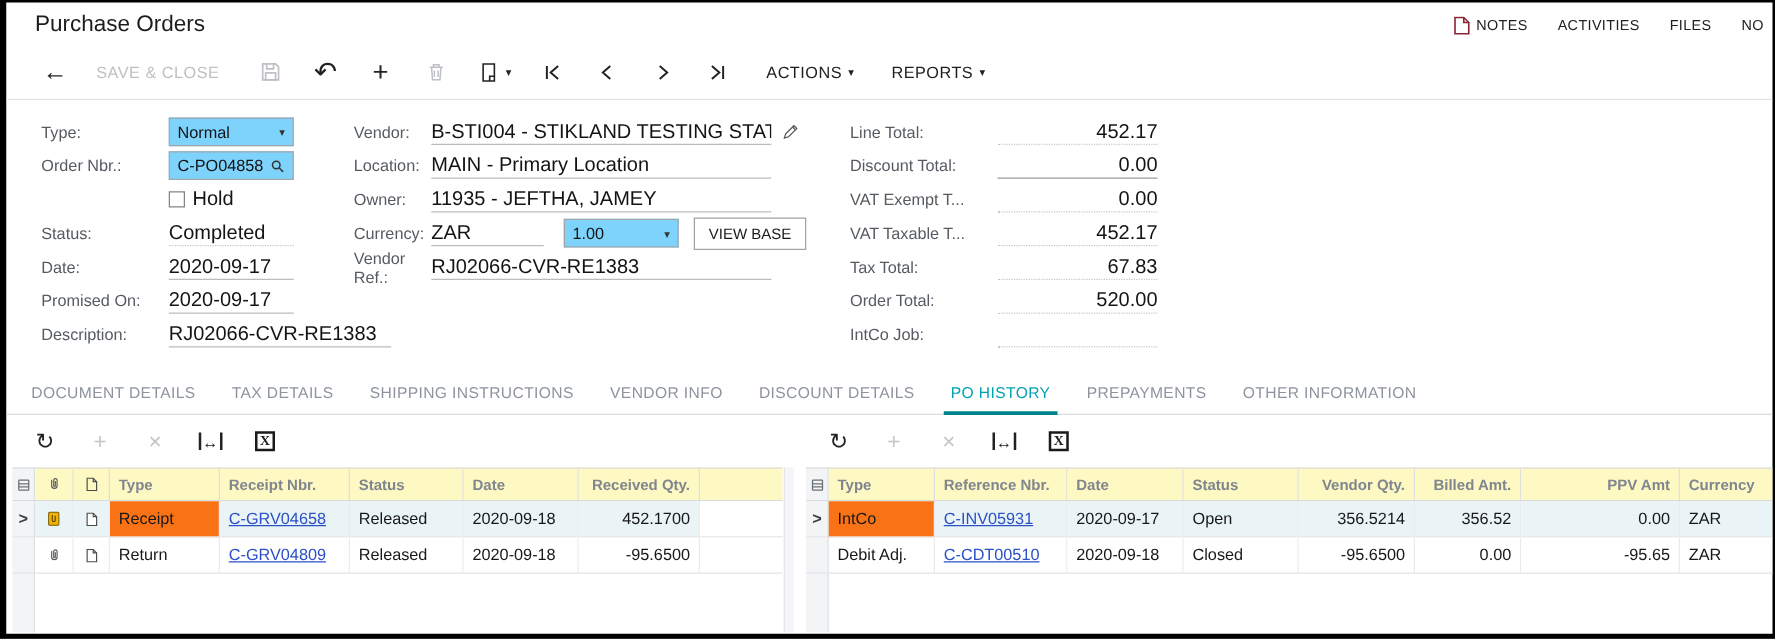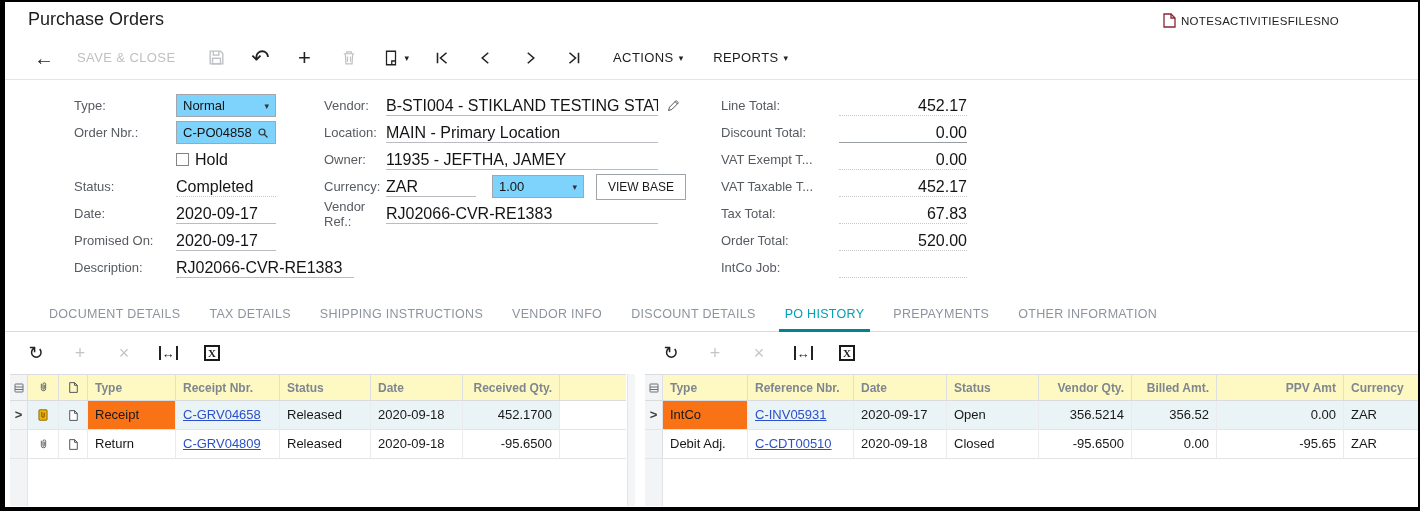--- a/index.html
+++ b/index.html
@@ -3,37 +3,37 @@
 <meta charset="utf-8">
 <style>
   * { margin:0; padding:0; box-sizing:border-box; }
   body { font-family:"Liberation Sans", sans-serif; background:#888; }
   .screen { position:relative; width:1420px; height:511px; background:#000; }
   .inner { position:absolute; left:5px; top:2px; right:2px; bottom:4px; background:#fff; overflow:hidden; }
 
   
   .hdr { position:relative; height:34px; }
   .title { position:absolute; left:23px; top:7px; font-size:18px; color:#1c1c1c; }
-  .hdr-links { position:absolute; left:1158px; top:11px; display:flex; white-space:nowrap; align-items:center; }
+  .hdr-links { position:absolute; left:1158px; top:11px; display:flex; gap:24px; white-space:nowrap; align-items:center; }
   .hdr-link { font-size:11.5px; color:#222; letter-spacing:.3px; display:flex; align-items:center; gap:5px; cursor:pointer; }
   .note-ic { color:#8c2332; display:inline-flex; }
 
   
   .tbar { position:relative; height:44px; display:flex; align-items:center; padding-left:28px; border-bottom:1px solid #e4e5e7; }
   .tb { display:flex; align-items:center; justify-content:center; min-width:22px; margin-right:22px; color:#222; cursor:pointer; }
   .tb.dis { color:#bdc0c4; }
   .tb-txt { font-size:13px; letter-spacing:.4px; color:#1d1d1d; }
   .tb-txt.dis { color:#bdc0c4; }
   .glyph20 { font-size:20px; line-height:20px; }
   .glyph22 { font-size:22px; line-height:20px; font-weight:300; }
   .caret { font-size:9px; color:#333; margin-left:5px; }
   .caret.dark { color:#222; }
 
   
-  .form { position:relative; height:217px;margin-left:41px; }
+  .form { position:relative; height:217px; }
   .fcol { position:absolute; top:12px; }
   .fcol1 { left:28px; } .fcol2 { left:278px; } .fcol3 { left:675px; }
   .fr { height:27px; display:flex; align-items:center; }
   .flabel { width:102px; font-size:13px; color:#565b61; flex:0 0 auto; }
   .flabel2 { width:62px; font-size:13px; color:#565b61; flex:0 0 auto; }
   .flabel3 { width:118px; font-size:13px; color:#565b61; flex:0 0 auto; }
   .val { font-size:16px; color:#141414; }
   .u-solid { border-bottom:1px solid #b9bdc1; }
   .u-dot { border-bottom:1px dotted #c6c9cc; }
   .u-dark { border-bottom:1px solid #989da2; }
@@ -44,21 +44,21 @@
   .fval178 { width:178px; height:21px; line-height:21px; }
   .fval272 { width:272px; height:21px; line-height:21px; white-space:nowrap; overflow:hidden; }
   .fval90 { width:90px; height:21px; line-height:21px; }
   .totv { width:128px; height:21px; line-height:21px; text-align:right; }
   .chk { width:13px; height:13px; border:1px solid #808488; background:#fff; margin-right:6px; cursor:pointer; }
   .btn { border:1px solid #9fa4a9; background:#fff; height:26px; padding:0 11px; font-size:12px; color:#1a1a1a; display:flex; align-items:center; cursor:pointer; }
   .pencil { color:#555; margin-left:8px; display:inline-flex; cursor:pointer; }
   .mag { color:#333; display:inline-flex; margin-left:4px; cursor:pointer; }
 
   
-  .tabstrip { position:relative; height:35px; display:flex; align-items:center; padding-left:44px; border-bottom:1px solid #d9dbde; }
+  .tabstrip { position:relative; height:35px; display:flex; align-items:center; padding-left:20px; border-bottom:1px solid #d9dbde; }
   .tab { position:relative; font-size:12.5px; color:#8d949e; letter-spacing:.3px; margin-right:29px; height:100%; display:flex; align-items:center; cursor:pointer; white-space:nowrap; }
   .tab.active { color:#00a3b4; }
   .tab.active::after { content:""; position:absolute; left:-6px; right:-6px; bottom:-1px; height:3px; background:#00858f; }
 
   
   .panels { position:relative; display:flex; height:174px; padding-left:5px; }
   .panel { position:relative; }
   .panel-l { width:625px; margin-right:10px; }
   .panel-r { flex:1; }
   .gtbar { height:42px; display:flex; align-items:center; padding-left:16px; }

